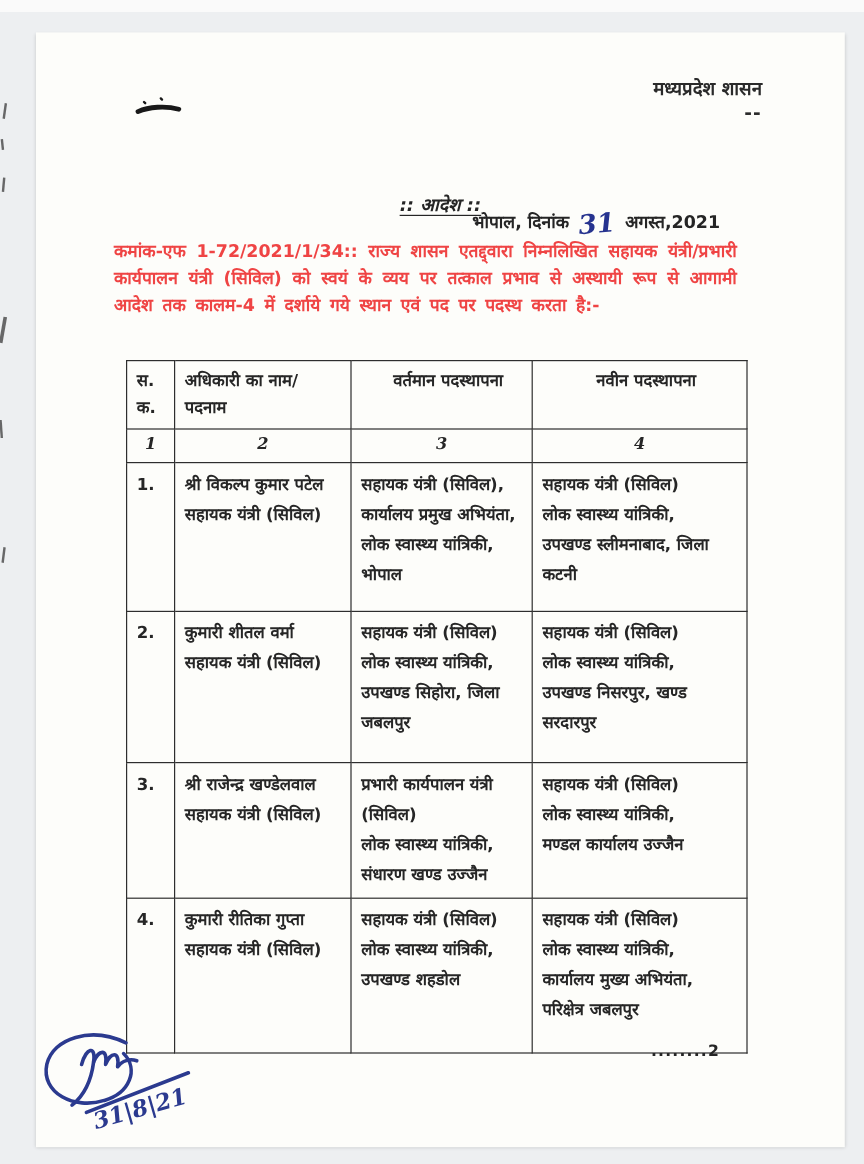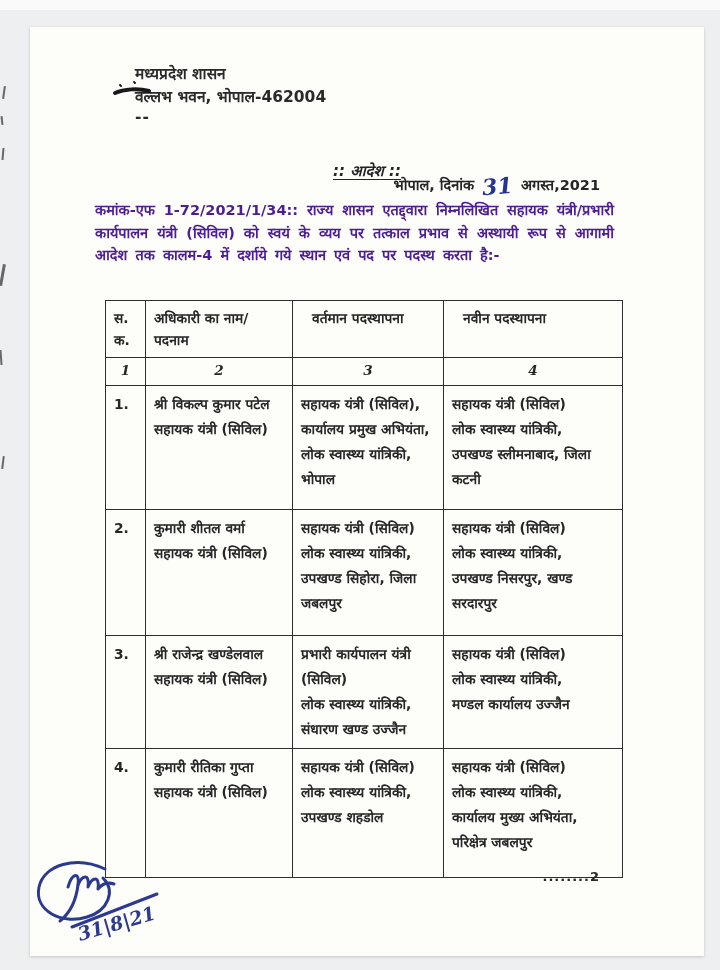--- a/index.html
+++ b/index.html
@@ -10,53 +10,53 @@
     font-family: "DejaVu Sans", "Liberation Sans", sans-serif;
     color: #252525;
   }
   .top-white-strip { position: absolute; left: 0; top: 0; width: 720px; height: 10px; background: #fafafa; }
   .page {
     position: absolute; left: 30px; top: 27px; width: 674px; height: 929px;
     background: #fdfdfa; box-shadow: 0 1px 3px rgba(0,0,0,0.18);
   }
   .letterhead {
     position: absolute; left: 105px; top: 36px; width: 500px;
-    text-align: left; font-size: 15.5px; font-weight: 700; line-height: 23px; color: #2a2a2a;
+    text-align: right; font-size: 15.5px; font-weight: 700; line-height: 23px; color: #2a2a2a;
   }
   .letterhead .divider { font-weight: 700; letter-spacing: 1px; line-height: 16px; }
   .order-title {
     position: absolute; left: 0; top: 133px; width: 674px; text-align: center;
     font-size: 15px; font-weight: 700; font-style: italic;
   }
   .order-title span { text-decoration: underline; text-underline-offset: 3px; }
   .date-line {
     position: absolute; top: 147px; right: 104px;
     font-size: 14.5px; font-weight: 600; white-space: nowrap;
   }
   .hw-day {
     display: inline-block; color: #26338f; font-size: 22px; font-weight: 700; font-style: italic;
     transform: rotate(-5deg); margin: 0 3px; line-height: 12px; vertical-align: -4px;
     font-family: "DejaVu Serif", serif;
   }
   .body-par {
     position: absolute; left: 65px; top: 172px; width: 519px;
     font-size: 14.5px; line-height: 22.5px; font-weight: 600;
-    text-align: justify; word-spacing: 3px; color: #4c1d95;
+    text-align: justify; word-spacing: 3px; color: #ef4444;
   }
   table.postings {
     position: absolute; left: 75px; top: 273px; width: 517px;
     border-collapse: collapse; table-layout: fixed; font-size: 13.8px;
   }
   table.postings td {
     border: 1.6px solid #2e2e2e; vertical-align: top;
     padding: 6px 8px; white-space: pre-line; line-height: 25px; font-weight: 600; color: #262626;
   }
   tr.h-head { height: 48px; }
   tr.h-head td { line-height: 22px; font-weight: 700; }
-  tr.h-head td.c3, tr.h-head td.c4 { text-align: left; padding-left: 19px; }
+  tr.h-head td.c3, tr.h-head td.c4 { text-align: center; padding-left: 19px; }
   tr.h-num { height: 28px; }
   tr.h-num td {
     text-align: center; font-style: italic; font-weight: 700; font-size: 13.5px;
     padding: 3px 2px; line-height: 18px; font-family: "DejaVu Serif", serif;
   }
   tr.r1 { height: 124px; }
   tr.r2 { height: 126px; }
   tr.r3 { height: 104px; }
   tr.r4 { height: 129px; }
   td.sno { padding-left: 7px; }
@@ -82,21 +82,20 @@
 </style>
 </head>
 <body>
 
 <div class="top-white-strip"></div>
 
 <div class="page">
 
   <div class="letterhead">
     <div>मध्यप्रदेश शासन</div>
-    <div>वल्लभ भवन, भोपाल-462004</div>
     <div class="divider">--</div>
   </div>
 
   <div class="order-title">
     <span>:: आदेश ::</span>
   </div>
 
   <div class="date-line">
     <span>भोपाल, दिनांक</span>
     <span class="hw-day">31</span>

